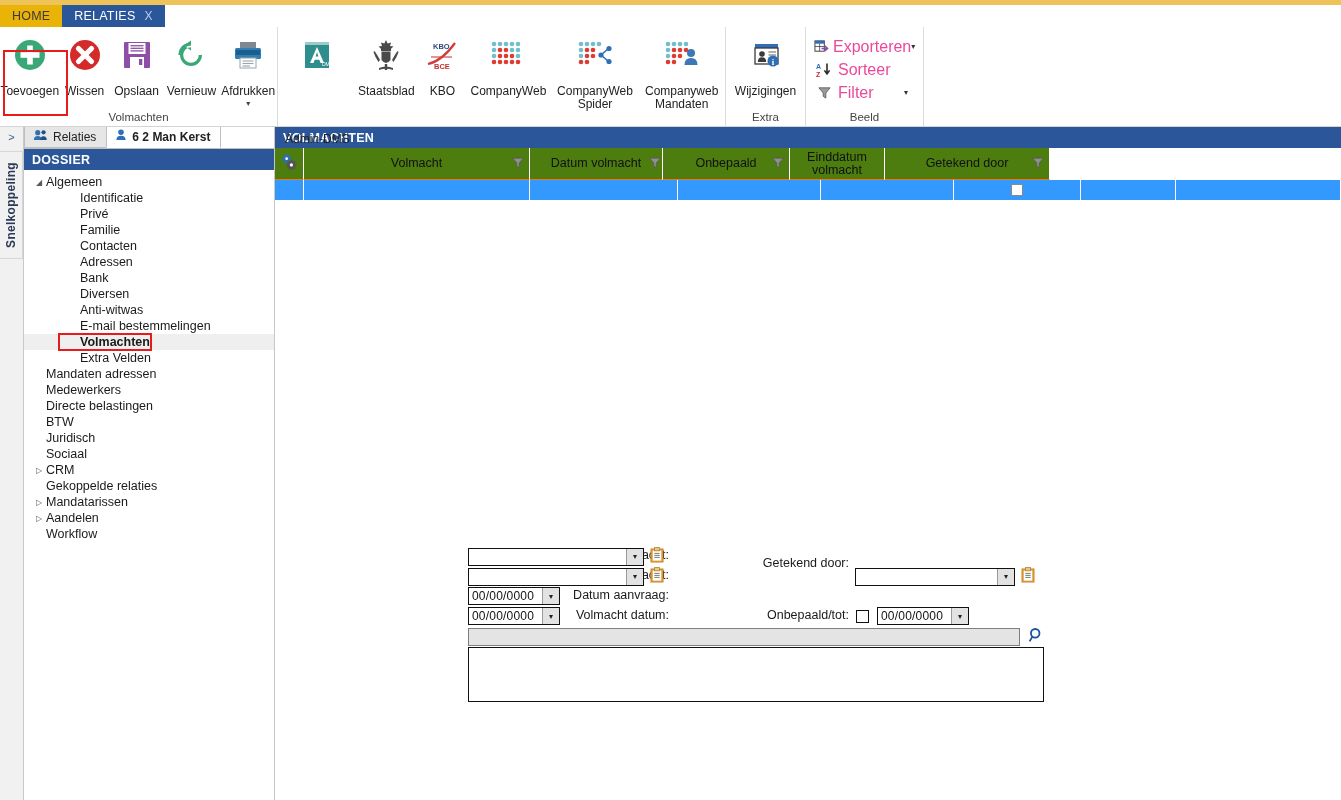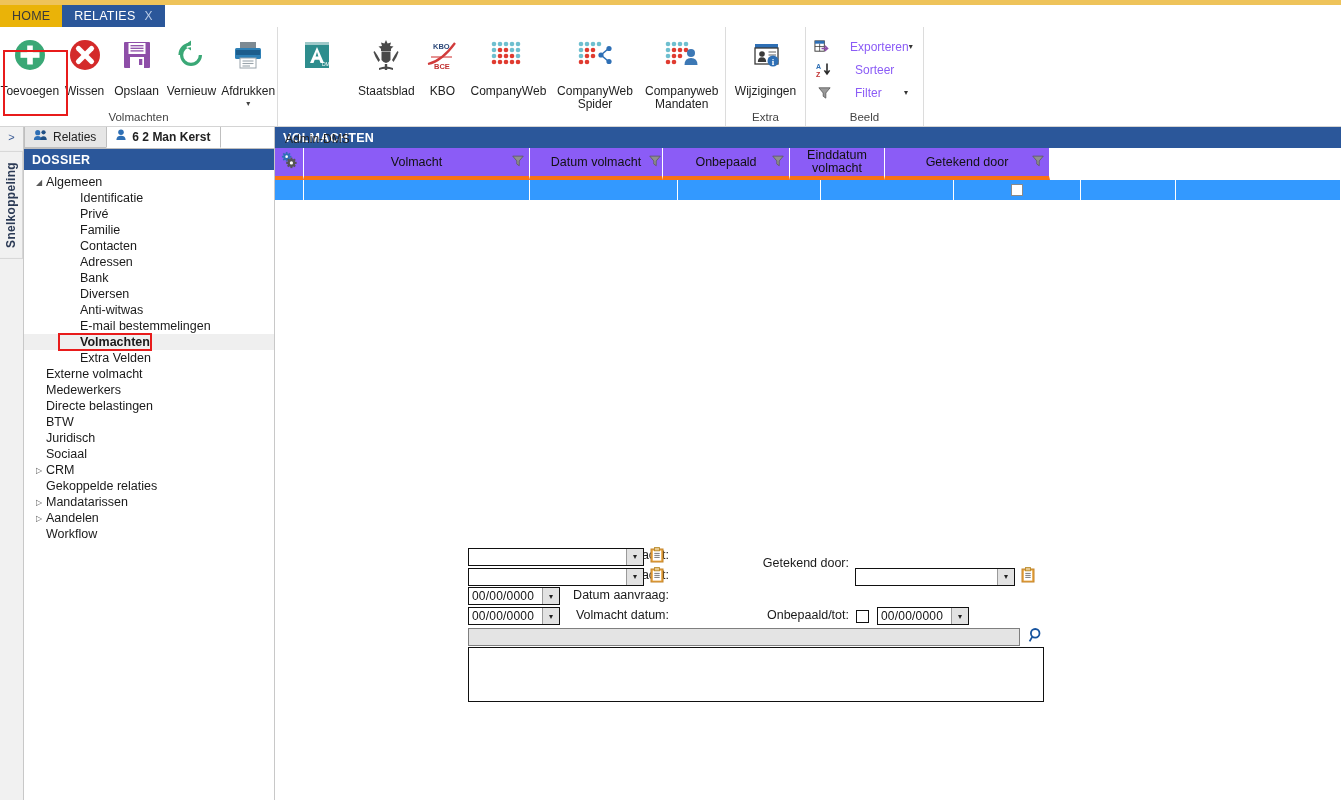--- a/index.html
+++ b/index.html
@@ -63,21 +63,21 @@
 
   
   .redbox {
     position: absolute; border: 2px solid #e81b1b; pointer-events: none;
   }
 
   
   .smalllist { display: flex; flex-direction: column; padding: 6px 4px 0 8px; width: 108px; }
   .smallrow { display: flex; align-items: center; height: 23px; cursor: default; }
   .smallrow .sico { width: 20px; display: flex; align-items: center; justify-content: center; }
-  .smallrow .slbl { font-size: 12px; margin-left: 21px; color: #8b5cf6; }
+  .smallrow .slbl { font-size: 16px; margin-left: 4px; color: #ec4899; }
   .smallrow .scaret { margin-left: auto; font-size: 8px; color: #333; padding-right: 2px; }
 
   
   .content { display: flex; height: 678px; }
 
   
   .quickstrip {
     width: 28px; background: #f1f1f1; border-right: 1px solid #c8c8c8;
     display: flex; flex-direction: column; align-items: center;
   }
@@ -133,22 +133,22 @@
   .rightpanel { flex: 1; display: flex; flex-direction: column; background: #fff; }
   .mainheader {
     background: #2b579a; color: #fff; font-weight: bold; font-size: 12.5px;
     padding: 4px 8px; height: 21px; letter-spacing: .3px;
   }
 
   
   .grid { background: #fff; }
   .grid-head { display: flex; height: 32px; }
   .gcell {
-    background: #8b5cf6; border-right: 1px solid #ffffff;
-    border-bottom: 4px solid #f97316;
+    background: #4d7c0f; border-right: 1px solid #ffffff;
+    border-bottom: 1px solid #f97316;
     display: flex; align-items: center; justify-content: center;
     position: relative; font-size: 12.5px; color: #111;
     text-align: center; line-height: 13px; padding: 0 2px;
     cursor: default;
   }
   .gcell .funnel { position: absolute; right: 4px; top: 50%; transform: translateY(-50%); }
   .gcell.gear { justify-content: flex-start; padding-left: 5px; }
   .grid-row { display: flex; height: 20px; }
   .gdata {
     background: #3399ff; border-right: 1px solid #ffffff;
@@ -534,21 +534,21 @@
         </div>
       <div class="tnode lvl2 sel" style="position:relative;">
         <span class="tlbl" style="padding-left:34px">Volmachten</span>
         <span class="redbox" style="left:34px; top:-1px; width:94px; height:18px;"></span>
       </div>
       <div class="tnode lvl2">
           <span class="tlbl" style="padding-left:34px">Extra Velden</span>
         </div>
       <div class="tnode lvl1">
           <span class="twist"></span>
-          <span class="tlbl" style="padding-left:0">Externe volmacht</span>
+          <span class="tlbl" style="padding-left:0">Mandaten adressen</span>
         </div>
       <div class="tnode lvl1">
           <span class="twist"></span>
           <span class="tlbl" style="padding-left:0">Medewerkers</span>
         </div>
       <div class="tnode lvl1">
           <span class="twist"></span>
           <span class="tlbl" style="padding-left:0">Directe belastingen</span>
         </div>
       <div class="tnode lvl1">

